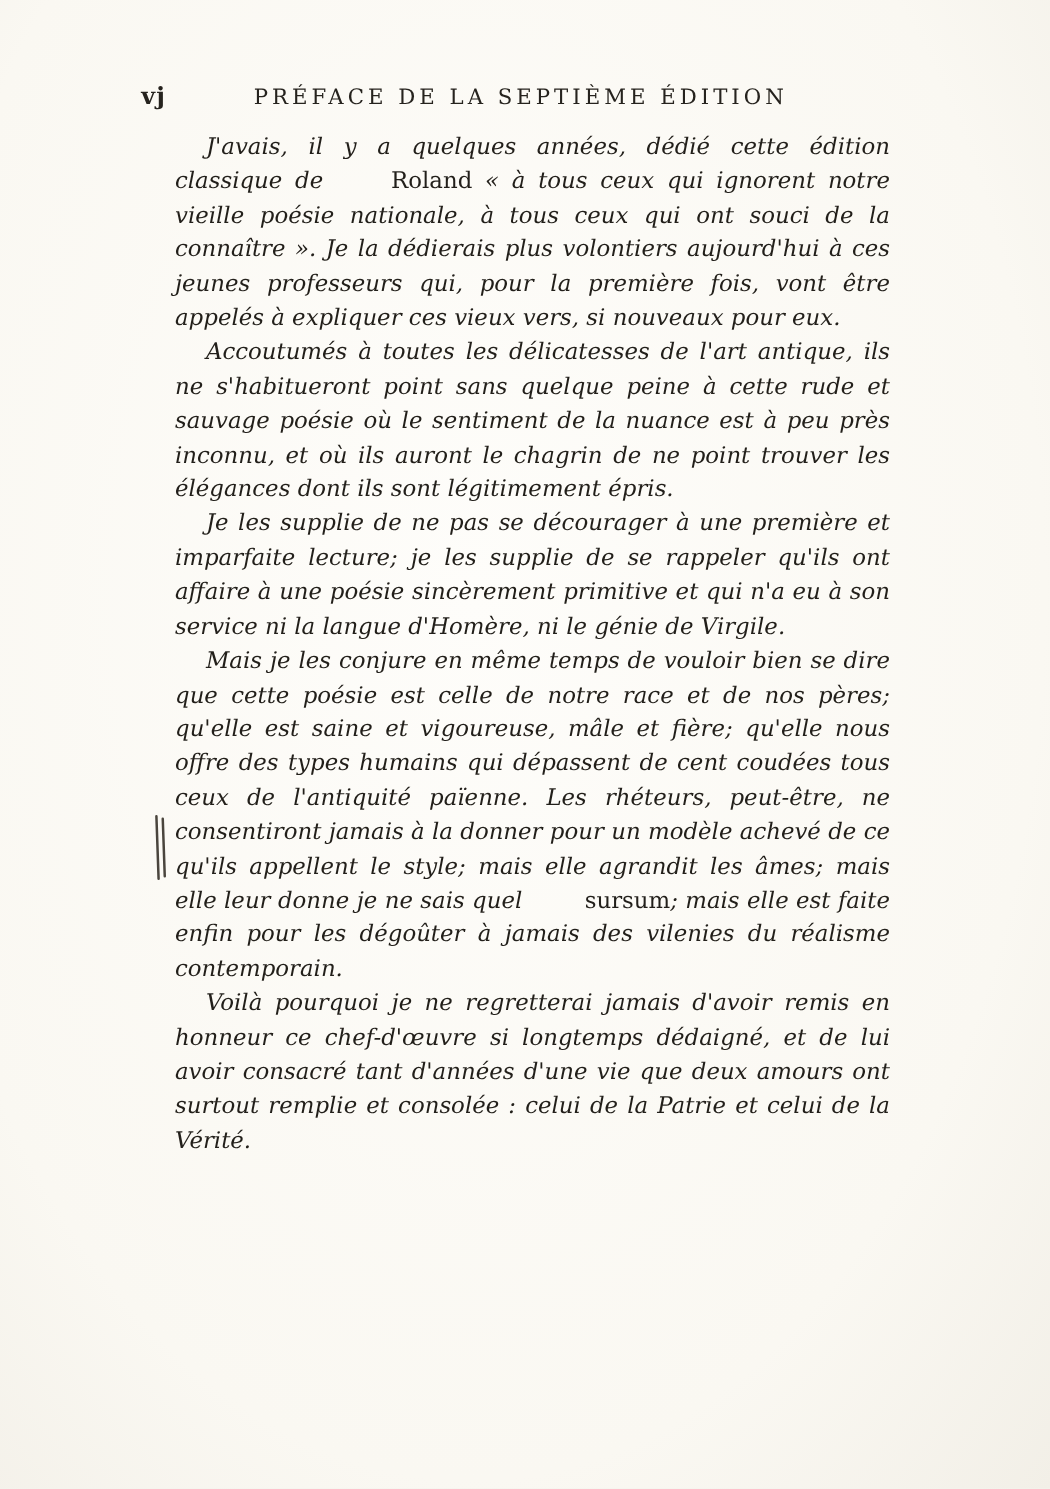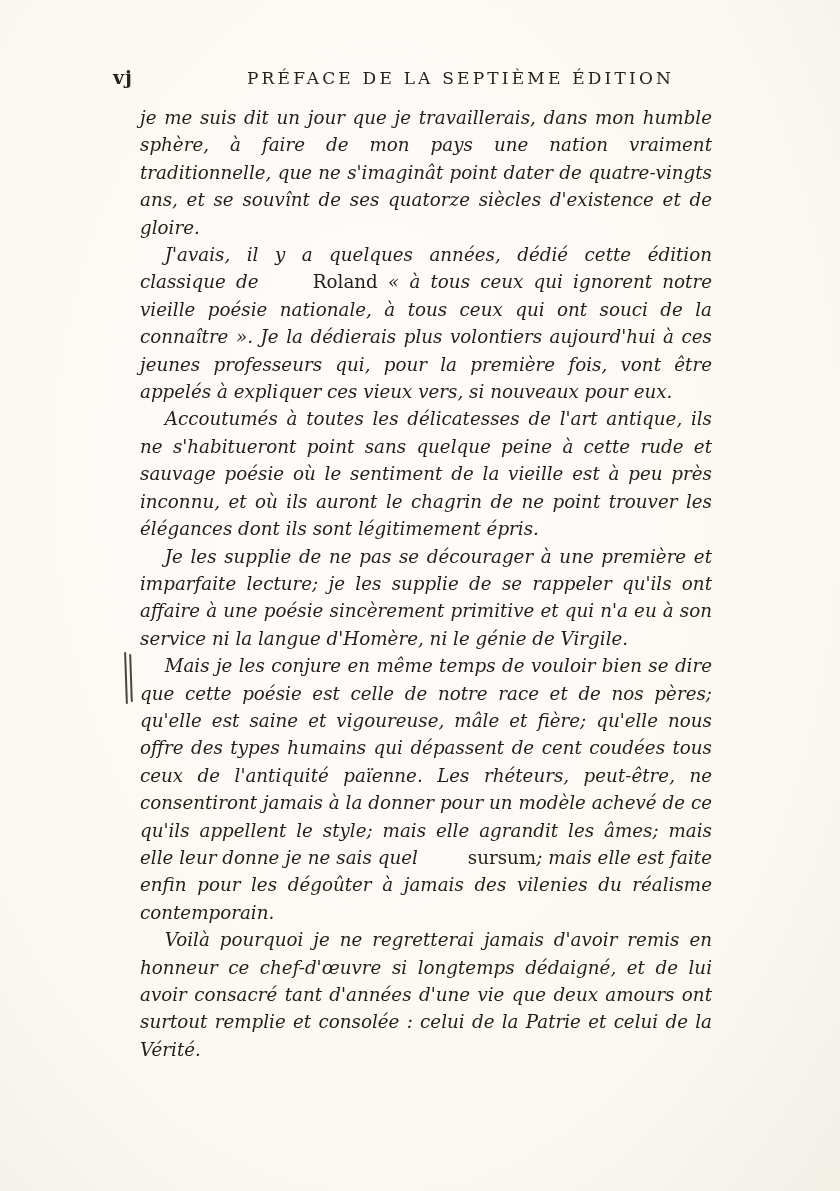--- a/index.html
+++ b/index.html
@@ -20,21 +20,20 @@
     box-sizing: border-box;
   }
   .header {
     position: absolute;
     top: 66px;
     left: 113px;
     right: 130px;
     display: flex;
     align-items: baseline;
     font-style: normal;
-    gap: 44px;
   }
   .pagenum {
     font-size: 19px;
     font-weight: bold;
     letter-spacing: 1px;
     color: #26231e;
   }
   .header-title {
     margin-left: 70px;
     font-size: 17px;
@@ -105,25 +104,24 @@
 <body>
 
 <div class="page">
 
   <div class="header">
     <span class="pagenum">vj</span>
     <span class="header-title">PRÉFACE DE LA SEPTIÈME ÉDITION</span>
   </div>
 
   <div class="body-text">
-    <p class="noindent"><span>je me suis dit un jour que je travaillerais, dans mon humble sphère, à faire de mon pays une nation vraiment traditionnelle, que ne s'imaginât point dater de quatre-vingts ans, et se souvînt de ses quatorze siècles d'existence et de gloire.</span></p>
 
     <p><span>J'avais, il y a quelques années, dédié cette édition classique de </span><span class="roman">Roland</span><span> « à tous ceux qui ignorent notre vieille poésie nationale, à tous ceux qui ont souci de la connaître ». Je la dédierais plus volontiers aujourd'hui à ces jeunes professeurs qui, pour la première fois, vont être appelés à expliquer ces vieux vers, si nouveaux pour eux.</span></p>
 
-    <p><span>Accoutumés à toutes les délicatesses de l'art antique, ils ne s'habitueront point sans quelque peine à cette rude et sauvage poésie où le sentiment de la vieille est à peu près inconnu, et où ils auront le chagrin de ne point trouver les élégances dont ils sont légitimement épris.</span></p>
+    <p><span>Accoutumés à toutes les délicatesses de l'art antique, ils ne s'habitueront point sans quelque peine à cette rude et sauvage poésie où le sentiment de la nuance est à peu près inconnu, et où ils auront le chagrin de ne point trouver les élégances dont ils sont légitimement épris.</span></p>
 
     <p><span>Je les supplie de ne pas se décourager à une première et imparfaite lecture; je les supplie de se rappeler qu'ils ont affaire à une poésie sincèrement primitive et qui n'a eu à son service ni la langue d'Homère, ni le génie de Virgile.</span></p>
 
     <p><span>Mais je les conjure en même temps de vouloir bien se dire que cette poésie est celle de notre race et de nos pères; qu'elle est saine et vigoureuse, mâle et fière; qu'elle nous offre des types humains qui dépassent de cent coudées tous ceux de l'antiquité païenne. Les rhéteurs, peut-être, ne consentiront jamais à la donner pour un modèle achevé de ce qu'ils appellent le style; mais elle agrandit les âmes; mais elle leur donne je ne sais quel </span><span class="roman">sursum</span><span>; mais elle est faite enfin pour les dégoûter à jamais des vilenies du réalisme contemporain.</span></p>
 
 
     <p><span>Voilà pourquoi je ne regretterai jamais d'avoir remis en honneur ce chef-d'œuvre si longtemps dédaigné, et de lui avoir consacré tant d'années d'une vie que deux amours ont surtout remplie et consolée : celui de la Patrie et celui de la Vérité.</span></p>
   </div>
 
   <div class="margin-mark"></div>

